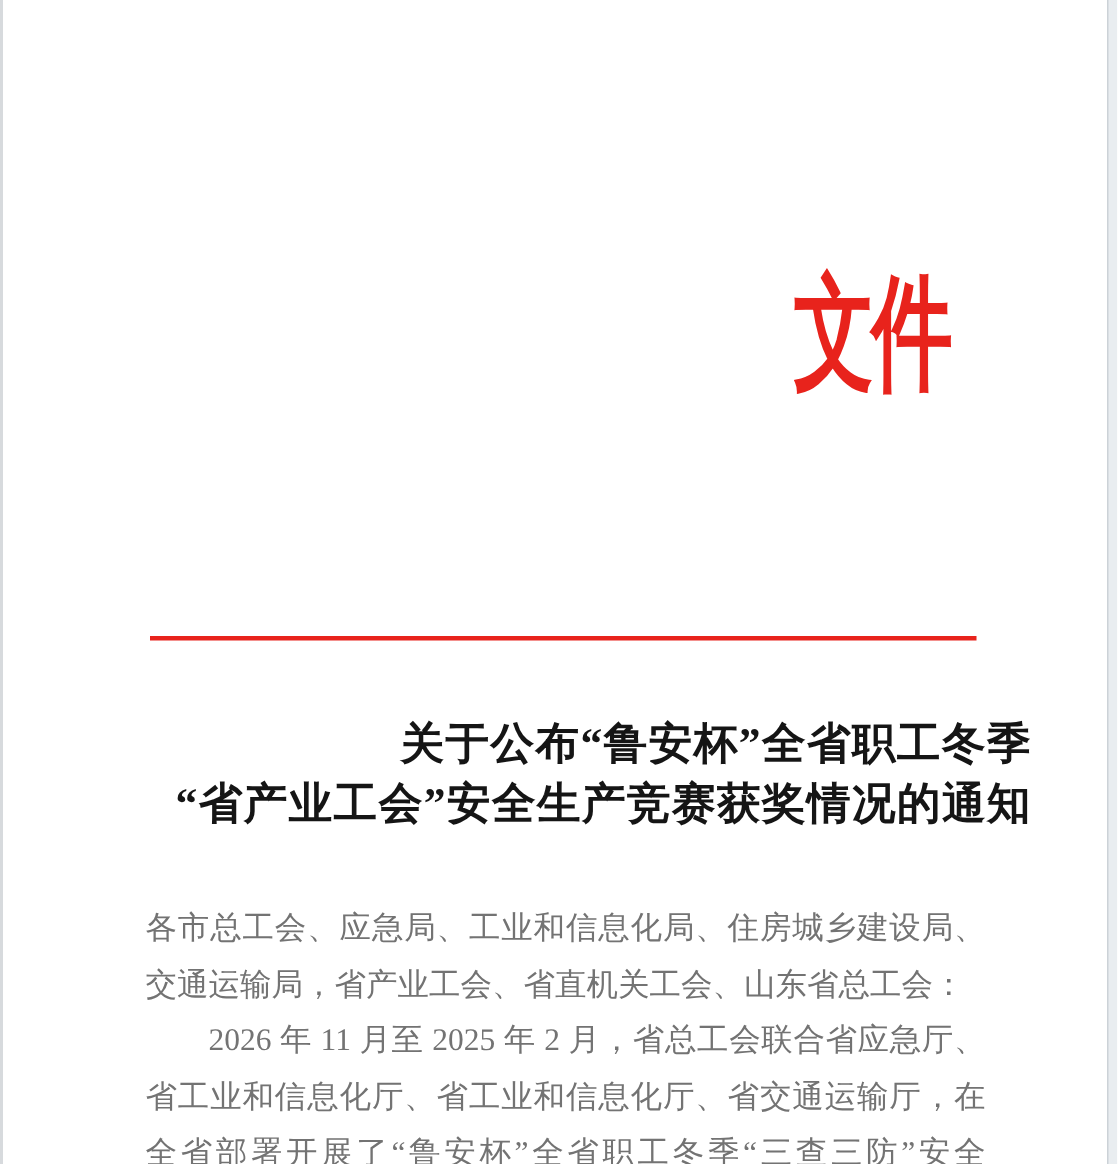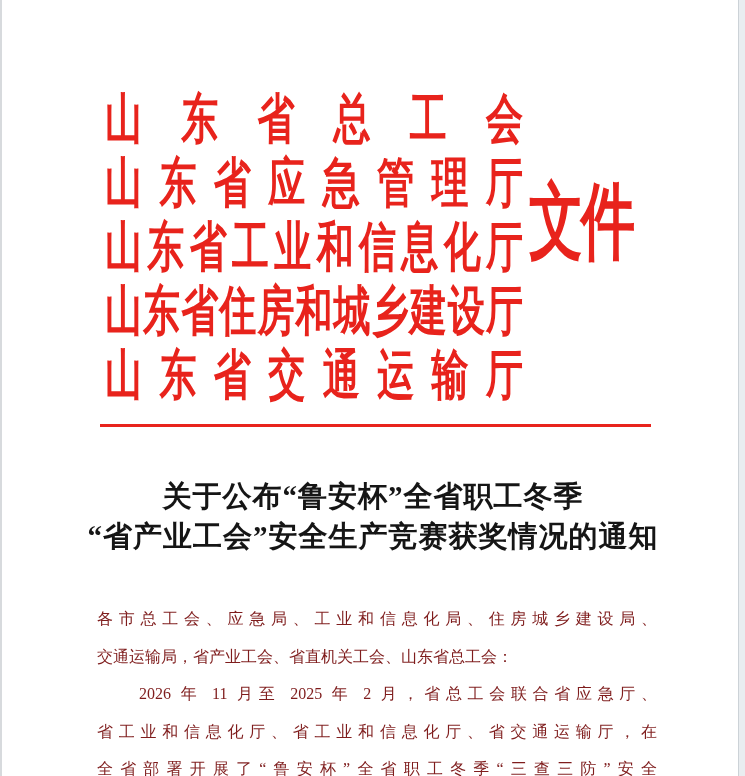--- a/index.html
+++ b/index.html
@@ -80,52 +80,46 @@
     text-align: center;
   }
   .title-line {
     font-size: 29px;
     line-height: 40px;
     font-weight: bold;
     color: #151515;
     letter-spacing: 1px;
     white-space: nowrap;
     font-family: "Liberation Serif", "DejaVu Serif", serif;
+    text-align: right;
   }
 
   
   .body-text {
     position: absolute;
     left: 97px;
     top: 600px;
     width: 560px;
   }
   .body-line {
-    font-size: 16px;
+    font-size: 21px;
     line-height: 37.5px;
-    color: #7f1d1d;
+    color: #737373;
     text-align: justify;
     font-family: "Liberation Serif", "DejaVu Serif", serif;
   }
   .body-line.just { text-align-last: justify; }
   .body-line.end  { text-align-last: left; }
   .body-line.indent { text-indent: 42px; }
 </style>
 </head>
 <body>
 
 <div class="page">
 
-  <div class="org-block">
-    <div class="org-line">山东省总工会</div>
-    <div class="org-line">山东省应急管理厅</div>
-    <div class="org-line">山东省工业和信息化厅</div>
-    <div class="org-line">山东省住房和城乡建设厅</div>
-    <div class="org-line">山东省交通运输厅</div>
-  </div>
 
   <div class="doc-label">文件</div>
 
   <div class="red-rule"></div>
 
   <div class="title">
     <div class="title-line">关于公布“鲁安杯”全省职工冬季</div>
     <div class="title-line">“省产业工会”安全生产竞赛获奖情况的通知</div>
   </div>
 

